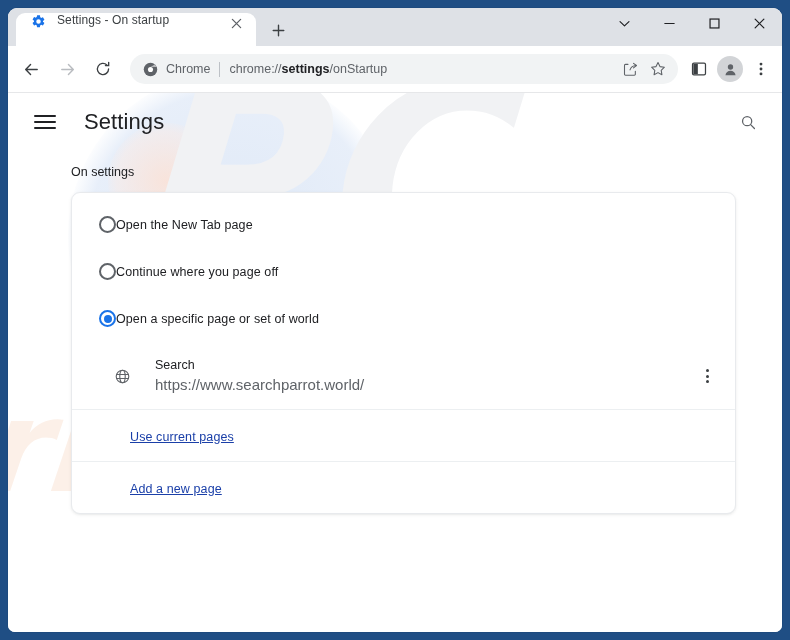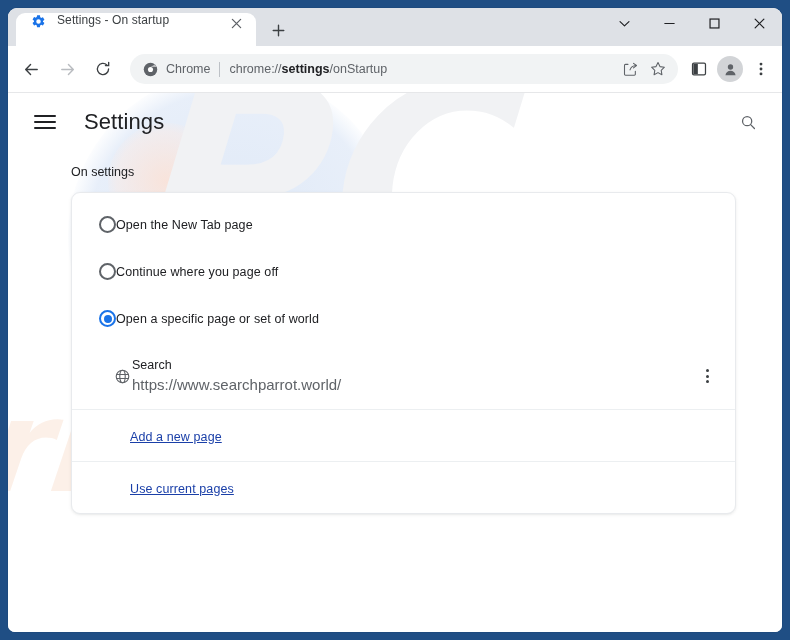--- a/index.html
+++ b/index.html
@@ -333,20 +333,21 @@
     margin-top: 4px;
     border-bottom: 1px solid #eceff1;
   }
   #page-entry-favicon {
     width: 20px; height: 20px;
     flex: 0 0 20px;
     display: flex; align-items: center; justify-content: center;
     color: #5f6368;
   }
   #page-entry-text {
+    margin-left: 23px;
     flex: 1 1 auto;
     min-width: 0;
   }
   #page-entry-name {
     font-size: 12.5px;
     color: #202124;
     line-height: 1.45;
   }
   #page-entry-url {
     font-size: 15px;
@@ -590,23 +591,23 @@
             <div id="page-entry-url">https://www.searchparrot.world/</div>
           </span>
           <span id="page-entry-menu">
             <i></i>
             <i></i>
             <i></i>
           </span>
         </div>
 
         <div class="link-row">
+          <span class="card-link">Use current pages</span>
+        </div>
+
+        <div class="link-row">
           <span class="card-link">Add a new page</span>
         </div>
 
-        <div class="link-row">
-          <span class="card-link">Use current pages</span>
-        </div>
-
       </div>
     </div>
   </div>
 </div>
 
 </body></html>

